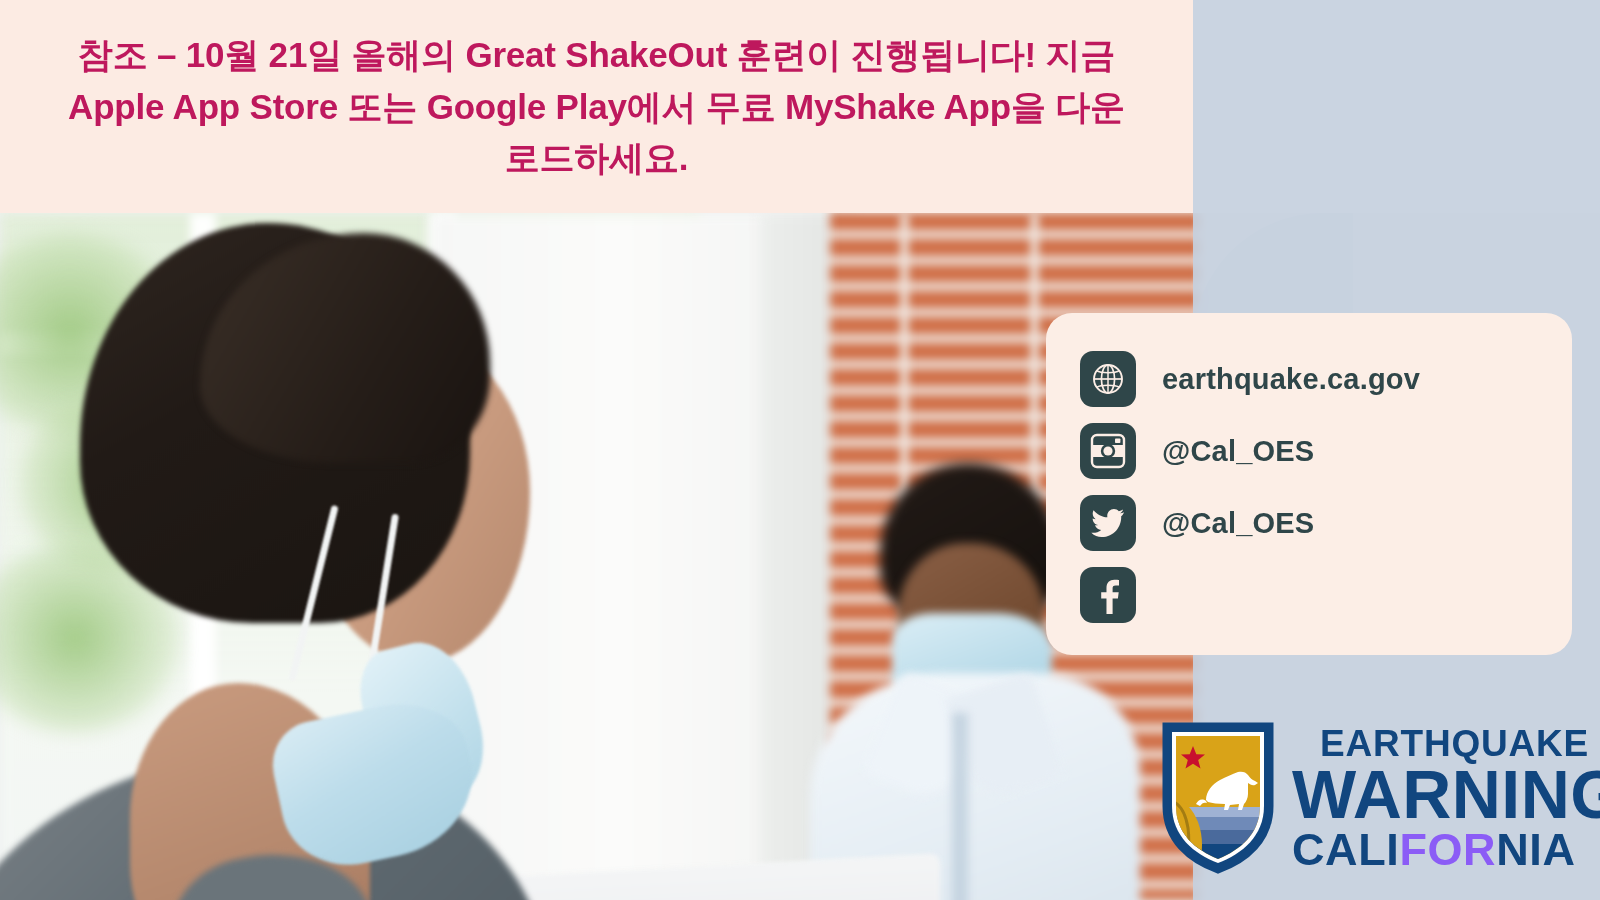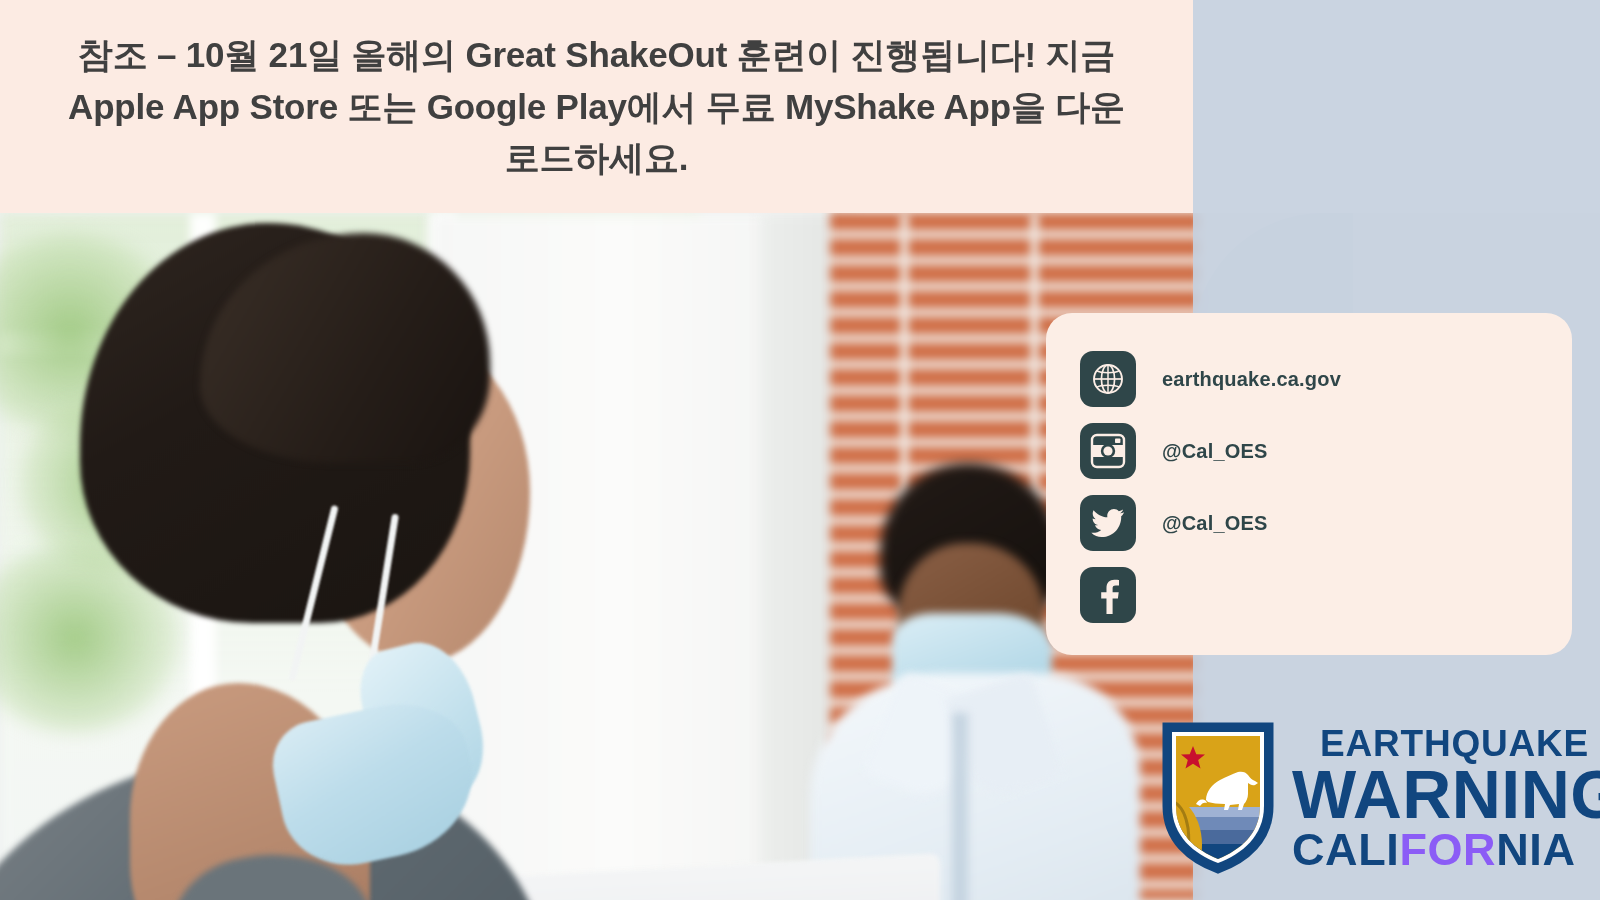--- a/index.html
+++ b/index.html
@@ -188,21 +188,21 @@
   .header-band {
     position: absolute; left: 0; top: 0;
     width: 1193px; height: 213px;
     background: #fcebe3;
     display: flex; align-items: center; justify-content: center;
     z-index: 12;
   }
   .header-text {
     width: 1130px;
     text-align: center;
-    color: #404040;
+    color: #be185d;
     font-family: "Liberation Sans", sans-serif;
     font-weight: 700;
     font-size: 35px;
     line-height: 1.48;
     letter-spacing: -0.2px;
     padding: 0 20px;
   }
 
   
   .right-panel {
@@ -239,21 +239,21 @@
     border-radius: 13px;
     background: #2f4649;
     display: flex; align-items: center; justify-content: center;
   }
   .social-icon svg { display: block; }
   .social-label {
     margin-left: 26px;
     color: #2f4649;
     font-family: "Liberation Sans", sans-serif;
     font-weight: 700;
-    font-size: 20px;
+    font-size: 29px;
     letter-spacing: 0.2px;
     white-space: nowrap;
   }
 
   
   .ew-logo {
     position: absolute;
     left: 1162px; top: 722px;
     width: 420px; height: 160px;
     z-index: 22;

